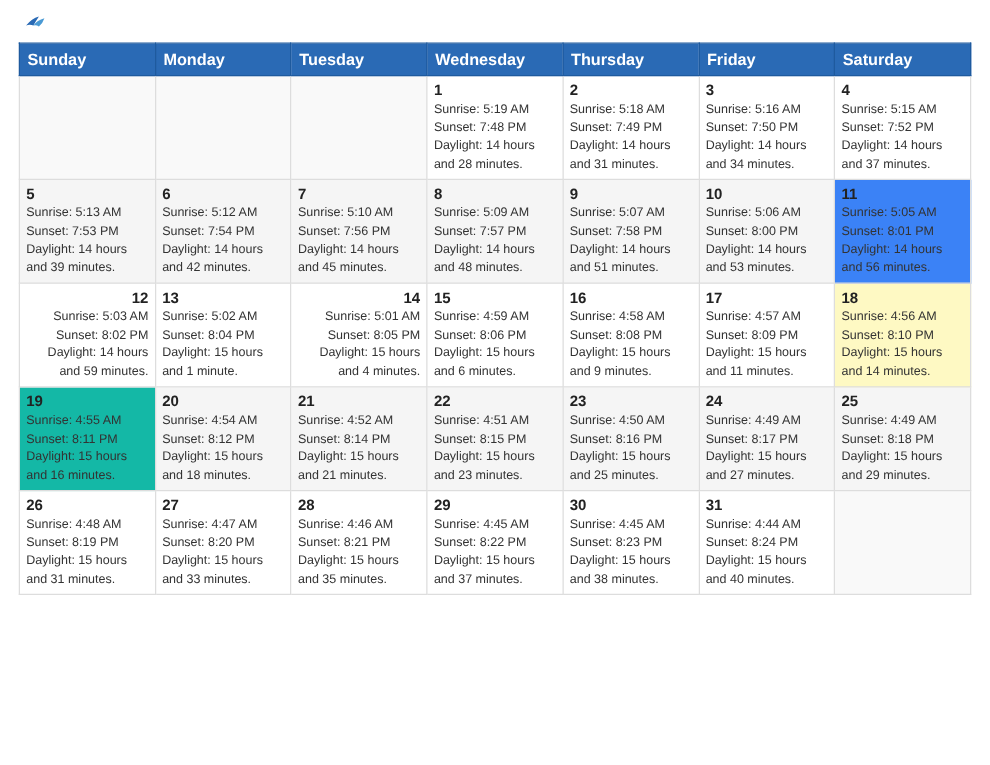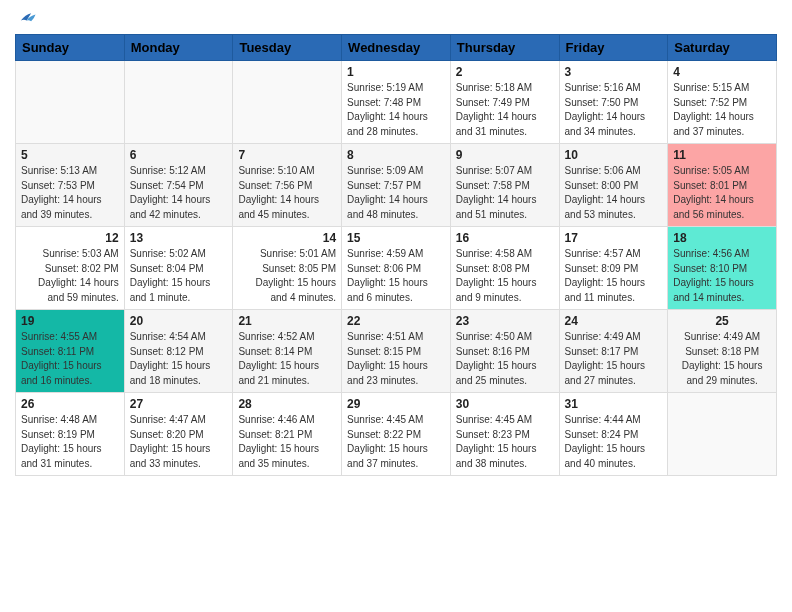--- a/index.html
+++ b/index.html
@@ -44,21 +44,21 @@
       font-size: 14px;
       color: #555;
     }
     .calendar {
       width: 100%;
       border-collapse: collapse;
       border: 1px solid #ccc;
     }
     .calendar th {
       background-color: #2a6ab5;
-      color: #000000;
+      color: #ffffff;
       text-align: left;
       padding: 5px 6px;
       font-size: 13px;
       font-weight: bold;
       border: 1px solid #1e5a9e;
     }
     .calendar td {
       vertical-align: top;
       padding: 4px 5px;
       border: 1px solid #ddd;
@@ -164,21 +164,21 @@
             <div class="day-info"><span>Sunrise: 5:09 AM</span><br><span>Sunset: 7:57 PM</span><br><span>Daylight: 14 hours and 48 minutes.</span></div>
           </td>
           <td style="background: rgb(245, 245, 245);">
             <span class="day-number">9</span>
             <div class="day-info"><span>Sunrise: 5:07 AM</span><br><span>Sunset: 7:58 PM</span><br><span>Daylight: 14 hours and 51 minutes.</span></div>
           </td>
           <td style="background: rgb(245, 245, 245);">
             <span class="day-number">10</span>
             <div class="day-info"><span>Sunrise: 5:06 AM</span><br><span>Sunset: 8:00 PM</span><br><span>Daylight: 14 hours and 53 minutes.</span></div>
           </td>
-          <td style="background: #fca5a5;">
+          <td style="background: #3b82f6;">
             <span class="day-number">11</span>
             <div class="day-info"><span>Sunrise: 5:05 AM</span><br><span>Sunset: 8:01 PM</span><br><span>Daylight: 14 hours and 56 minutes.</span></div>
           </td>
         </tr>
         <tr>
           <td style="background: rgb(255, 255, 255); text-align: right;">
             <span class="day-number">12</span>
             <div class="day-info"><span>Sunrise: 5:03 AM</span><br><span>Sunset: 8:02 PM</span><br><span>Daylight: 14 hours and 59 minutes.</span></div>
           </td>
           <td style="background: rgb(255, 255, 255);">
@@ -194,21 +194,21 @@
             <div class="day-info"><span>Sunrise: 4:59 AM</span><br><span>Sunset: 8:06 PM</span><br><span>Daylight: 15 hours and 6 minutes.</span></div>
           </td>
           <td style="background: rgb(255, 255, 255);">
             <span class="day-number">16</span>
             <div class="day-info"><span>Sunrise: 4:58 AM</span><br><span>Sunset: 8:08 PM</span><br><span>Daylight: 15 hours and 9 minutes.</span></div>
           </td>
           <td style="background: rgb(255, 255, 255);">
             <span class="day-number">17</span>
             <div class="day-info"><span>Sunrise: 4:57 AM</span><br><span>Sunset: 8:09 PM</span><br><span>Daylight: 15 hours and 11 minutes.</span></div>
           </td>
-          <td style="background: #5eead4;">
+          <td style="background: #fef9c3;">
             <span class="day-number">18</span>
             <div class="day-info"><span>Sunrise: 4:56 AM</span><br><span>Sunset: 8:10 PM</span><br><span>Daylight: 15 hours and 14 minutes.</span></div>
           </td>
         </tr>
         <tr>
           <td style="background: #14b8a6;">
             <span class="day-number">19</span>
             <div class="day-info"><span>Sunrise: 4:55 AM</span><br><span>Sunset: 8:11 PM</span><br><span>Daylight: 15 hours and 16 minutes.</span></div>
           </td>
           <td style="background: rgb(245, 245, 245);">
@@ -224,21 +224,21 @@
             <div class="day-info"><span>Sunrise: 4:51 AM</span><br><span>Sunset: 8:15 PM</span><br><span>Daylight: 15 hours and 23 minutes.</span></div>
           </td>
           <td style="background: rgb(245, 245, 245);">
             <span class="day-number">23</span>
             <div class="day-info"><span>Sunrise: 4:50 AM</span><br><span>Sunset: 8:16 PM</span><br><span>Daylight: 15 hours and 25 minutes.</span></div>
           </td>
           <td style="background: rgb(245, 245, 245);">
             <span class="day-number">24</span>
             <div class="day-info"><span>Sunrise: 4:49 AM</span><br><span>Sunset: 8:17 PM</span><br><span>Daylight: 15 hours and 27 minutes.</span></div>
           </td>
-          <td style="background: rgb(245, 245, 245); text-align: center;">
+          <td style="background: rgb(245, 245, 245);">
             <span class="day-number">25</span>
             <div class="day-info"><span>Sunrise: 4:49 AM</span><br><span>Sunset: 8:18 PM</span><br><span>Daylight: 15 hours and 29 minutes.</span></div>
           </td>
         </tr>
         <tr>
           <td style="background: rgb(255, 255, 255);">
             <span class="day-number">26</span>
             <div class="day-info"><span>Sunrise: 4:48 AM</span><br><span>Sunset: 8:19 PM</span><br><span>Daylight: 15 hours and 31 minutes.</span></div>
           </td>
           <td style="background: rgb(255, 255, 255);">

